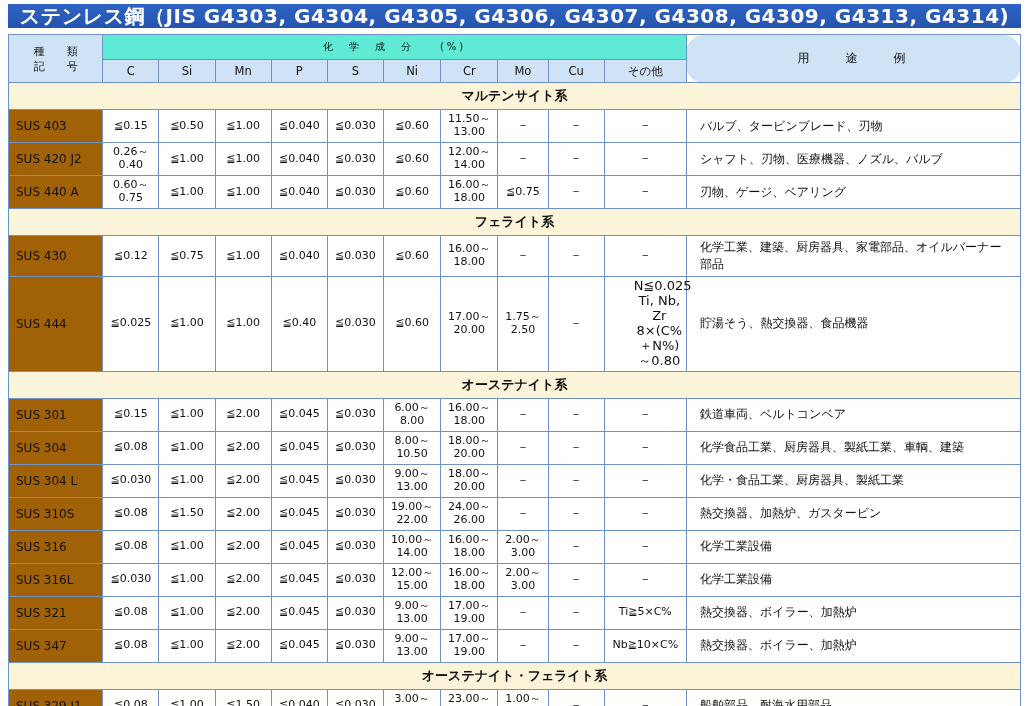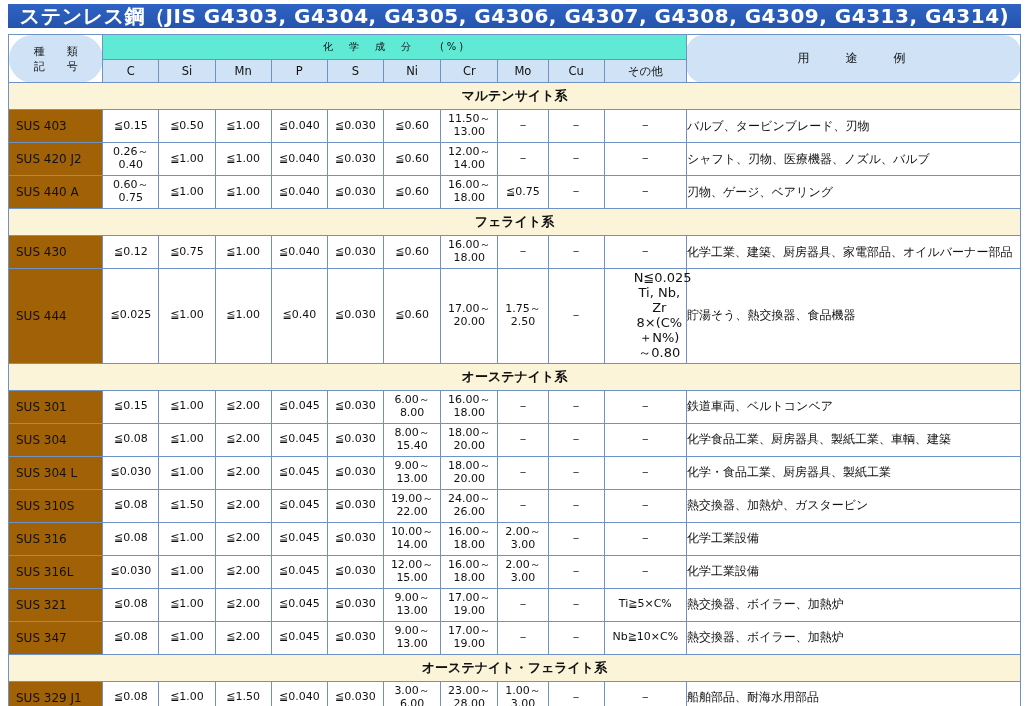--- a/index.html
+++ b/index.html
@@ -36,21 +36,21 @@
     text-align:center;
     vertical-align:middle;
     font-weight:normal;
     font-size:11px;
     color:#111;
   }
   thead th{
     background:#cfe2f6;
     height:24px;
   }
-  .hdr-kind{background:#cfe2f6;border-radius:24px;}
+  .hdr-kind{background:#cfe2f6;}
   .hdr-chem{background:#5eead4;font-size:10px;letter-spacing:3px;}
   .hdr-use{background:#cfe2f6;font-size:12px;letter-spacing:4px;border-radius:18px;}
   .hdr-el{background:#cfe2f6;height:22px;font-size:11.5px;}
 
   .group-row td{
     background:#fbf4d8;
     text-align:center;
     padding:3px 6px;
     font-size:13px;
     font-weight:bold;
@@ -66,21 +66,21 @@
   .val{
     background:#ffffff;
     font-size:11px;
     line-height:1.15;
     padding:2px 1px;
   }
   .val .rng{display:block;}
   .use{
     background:#ffffff;
     text-align:left;
-    padding:3px 0;
+    padding:3px 13px;
     font-size:12px;
   }
   .tiny{font-size:13px;line-height:1.15;margin-left:28px;}
   .dash{font-size:12px;}
 </style>
 </head>
 <body>
 
 <div id="page">
 
@@ -253,21 +253,21 @@
         </tr>
         <tr>
           <td class="name-cell">SUS 304</td>
           <td class="val"><span class="">≦0.08</span></td>
           <td class="val"><span class="">≦1.00</span></td>
           <td class="val"><span class="">≦2.00</span></td>
           <td class="val"><span class="">≦0.045</span></td>
           <td class="val"><span class="">≦0.030</span></td>
           <td class="val">
             <span class="rng ">8.00～</span>
-            <span class="rng ">15.40</span>
+            <span class="rng ">10.50</span>
           </td>
           <td class="val">
             <span class="rng ">18.00～</span>
             <span class="rng ">20.00</span>
           </td>
           <td class="val"><span class="dash">－</span></td>
           <td class="val"><span class="dash">－</span></td>
           <td class="val"><span class="dash">－</span></td>
           <td class="use">化学食品工業、厨房器具、製紙工業、車輌、建築</td>
         </tr>

